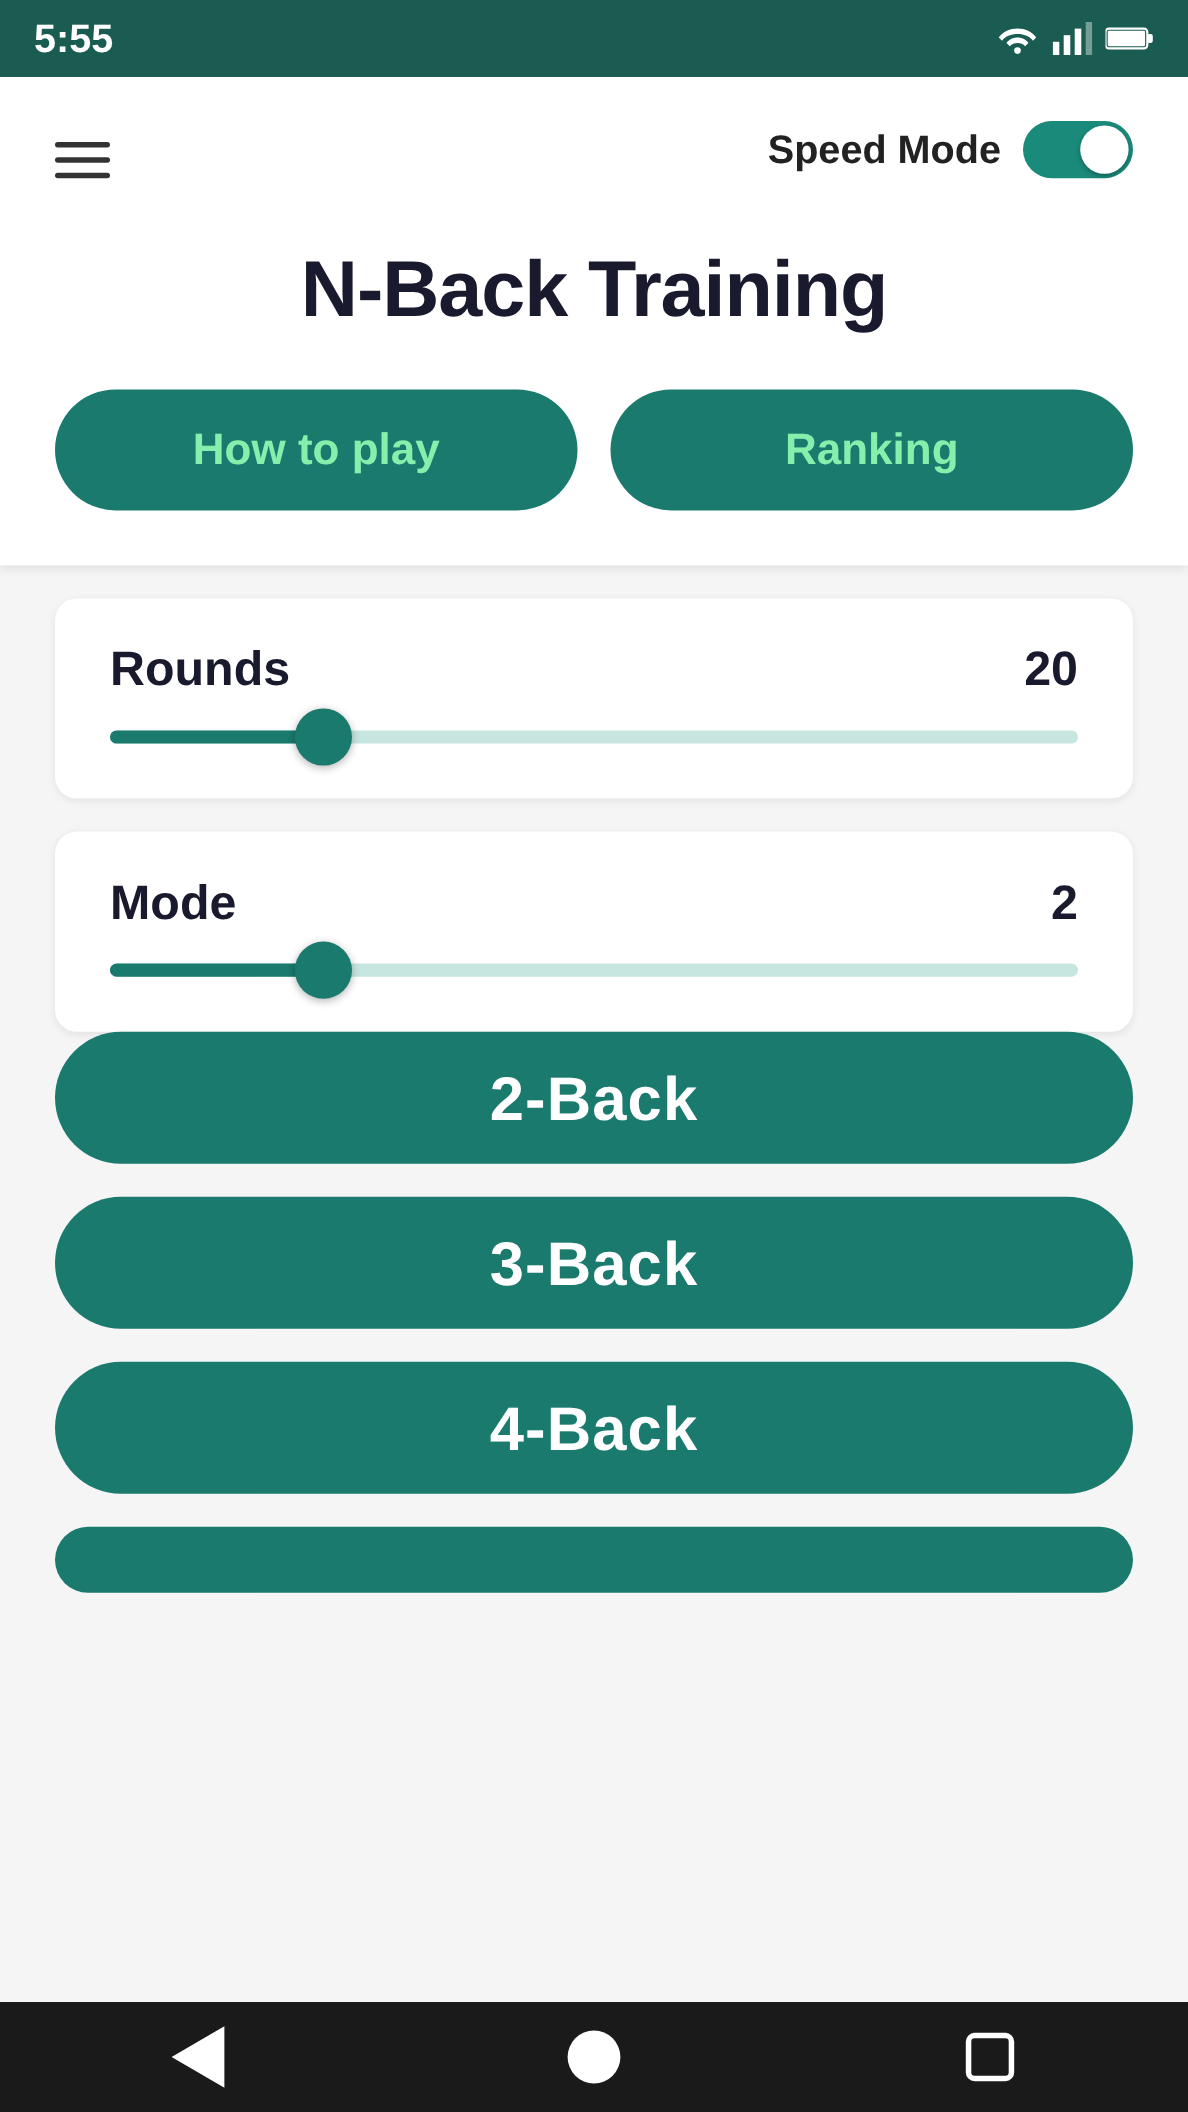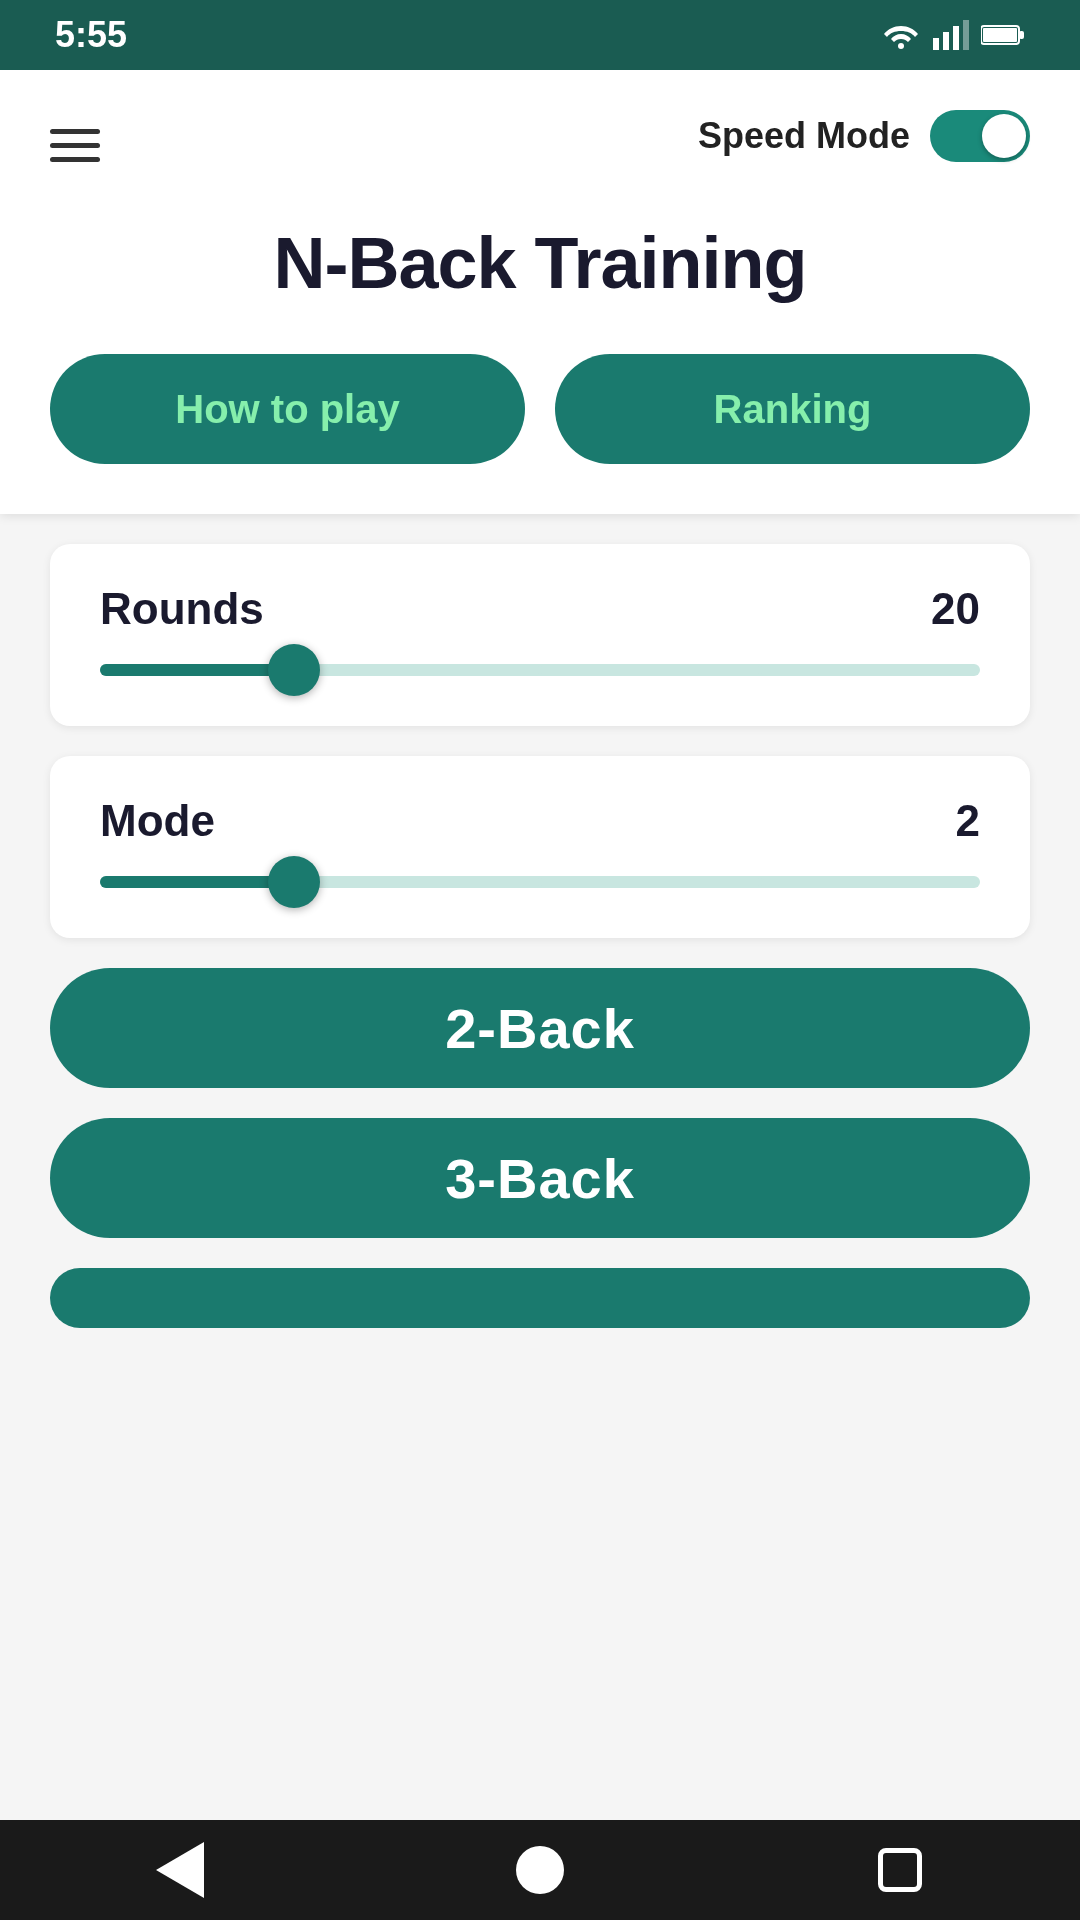--- a/index.html
+++ b/index.html
@@ -19,21 +19,21 @@
     }
 
     
     .status-bar {
       width: 100%;
       height: 70px;
       background-color: #1a5c52;
       display: flex;
       align-items: center;
       justify-content: space-between;
-      padding: 0 55px;
+      padding: 0 31px;
     }
 
     .status-time {
       color: white;
       font-size: 36px;
       font-weight: bold;
     }
 
     .status-icons {
       display: flex;
@@ -142,21 +142,20 @@
       font-weight: 700;
       cursor: pointer;
     }
 
     
     .sliders-section {
       padding: 0 50px;
       display: flex;
       flex-direction: column;
       gap: 30px;
-      margin-bottom: 30px;
     }
 
     .slider-card {
       background-color: white;
       border-radius: 20px;
       padding: 40px 50px;
       box-shadow: 0 2px 8px rgba(0,0,0,0.08);
     }
 
     .slider-header {
@@ -357,20 +356,21 @@
         <div class="slider-tick" style="left: calc(50% - 4px);"></div>
         <div class="slider-tick" style="left: calc(75% - 4px);"></div>
       </div>
     </div>
 
   </div>
 
   <div class="game-buttons">
     <button class="btn-game">2-Back</button>
     <button class="btn-game">3-Back</button>
+    <button class="btn-game">4-Back</button>
 
     <div style="height: 60px; background-color: #1a7a6e; border-radius: 40px; width: 100%; margin-top: 0;"></div>
   </div>
 
 </div>
 
 <div class="bottom-nav">
   <div class="nav-btn">
     <div class="nav-back"></div>
   </div>

